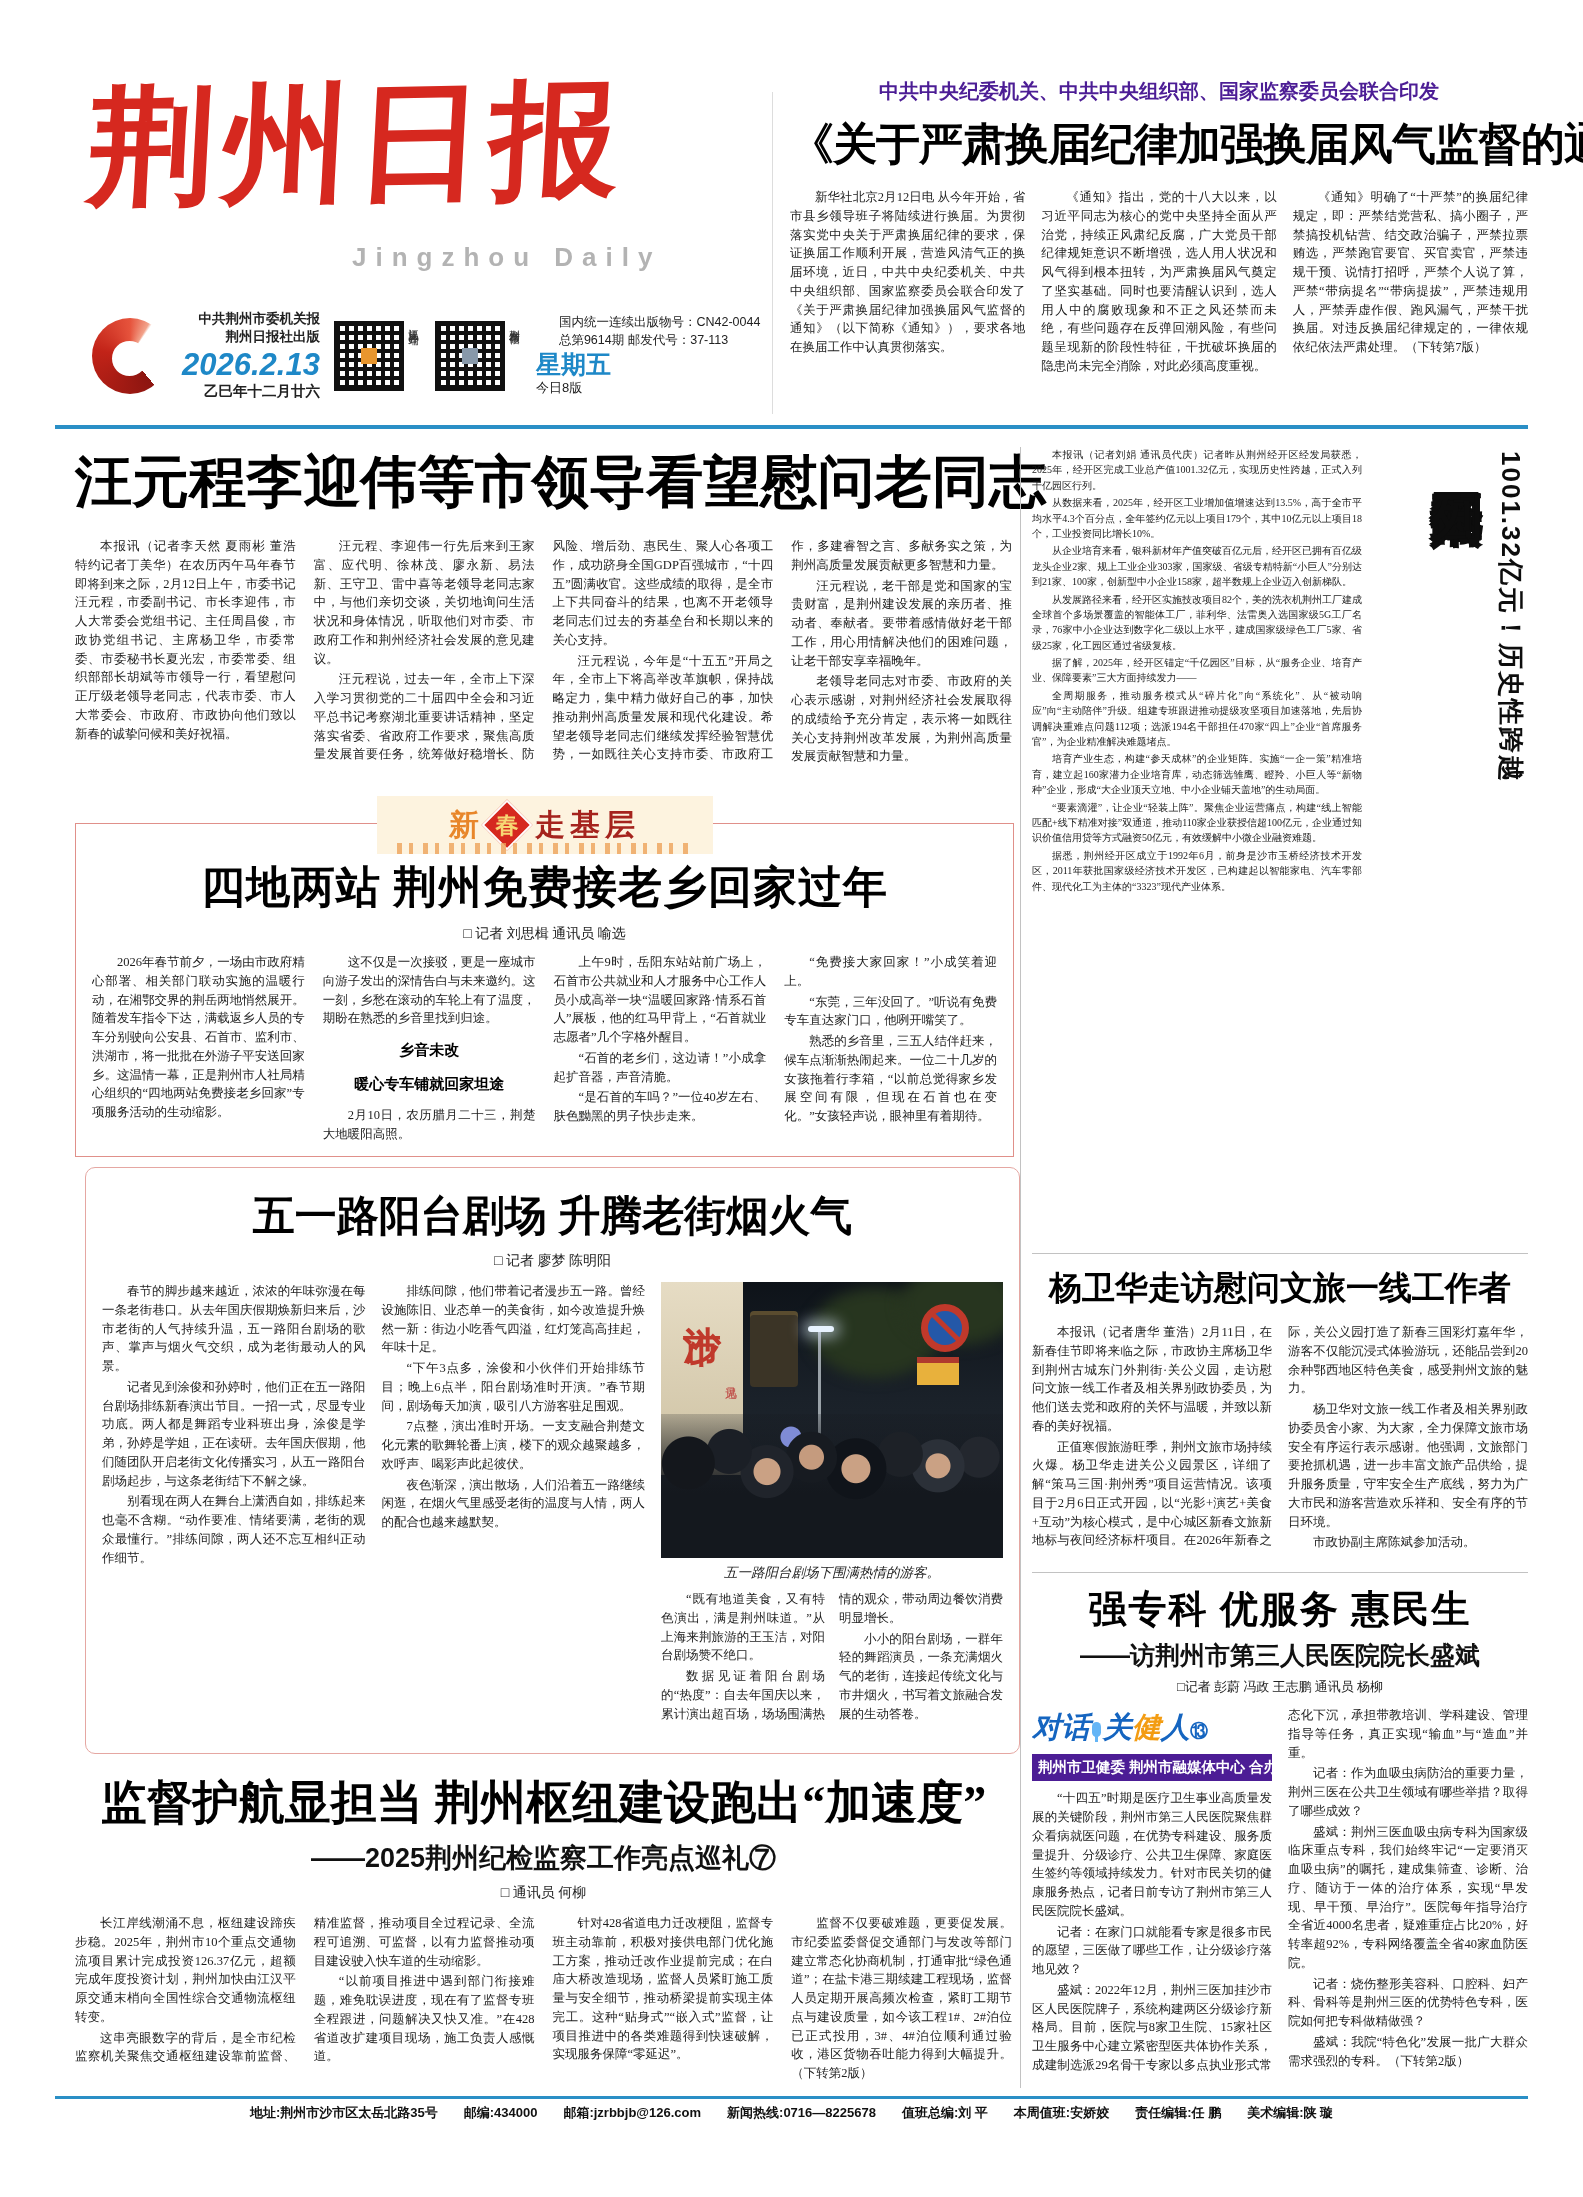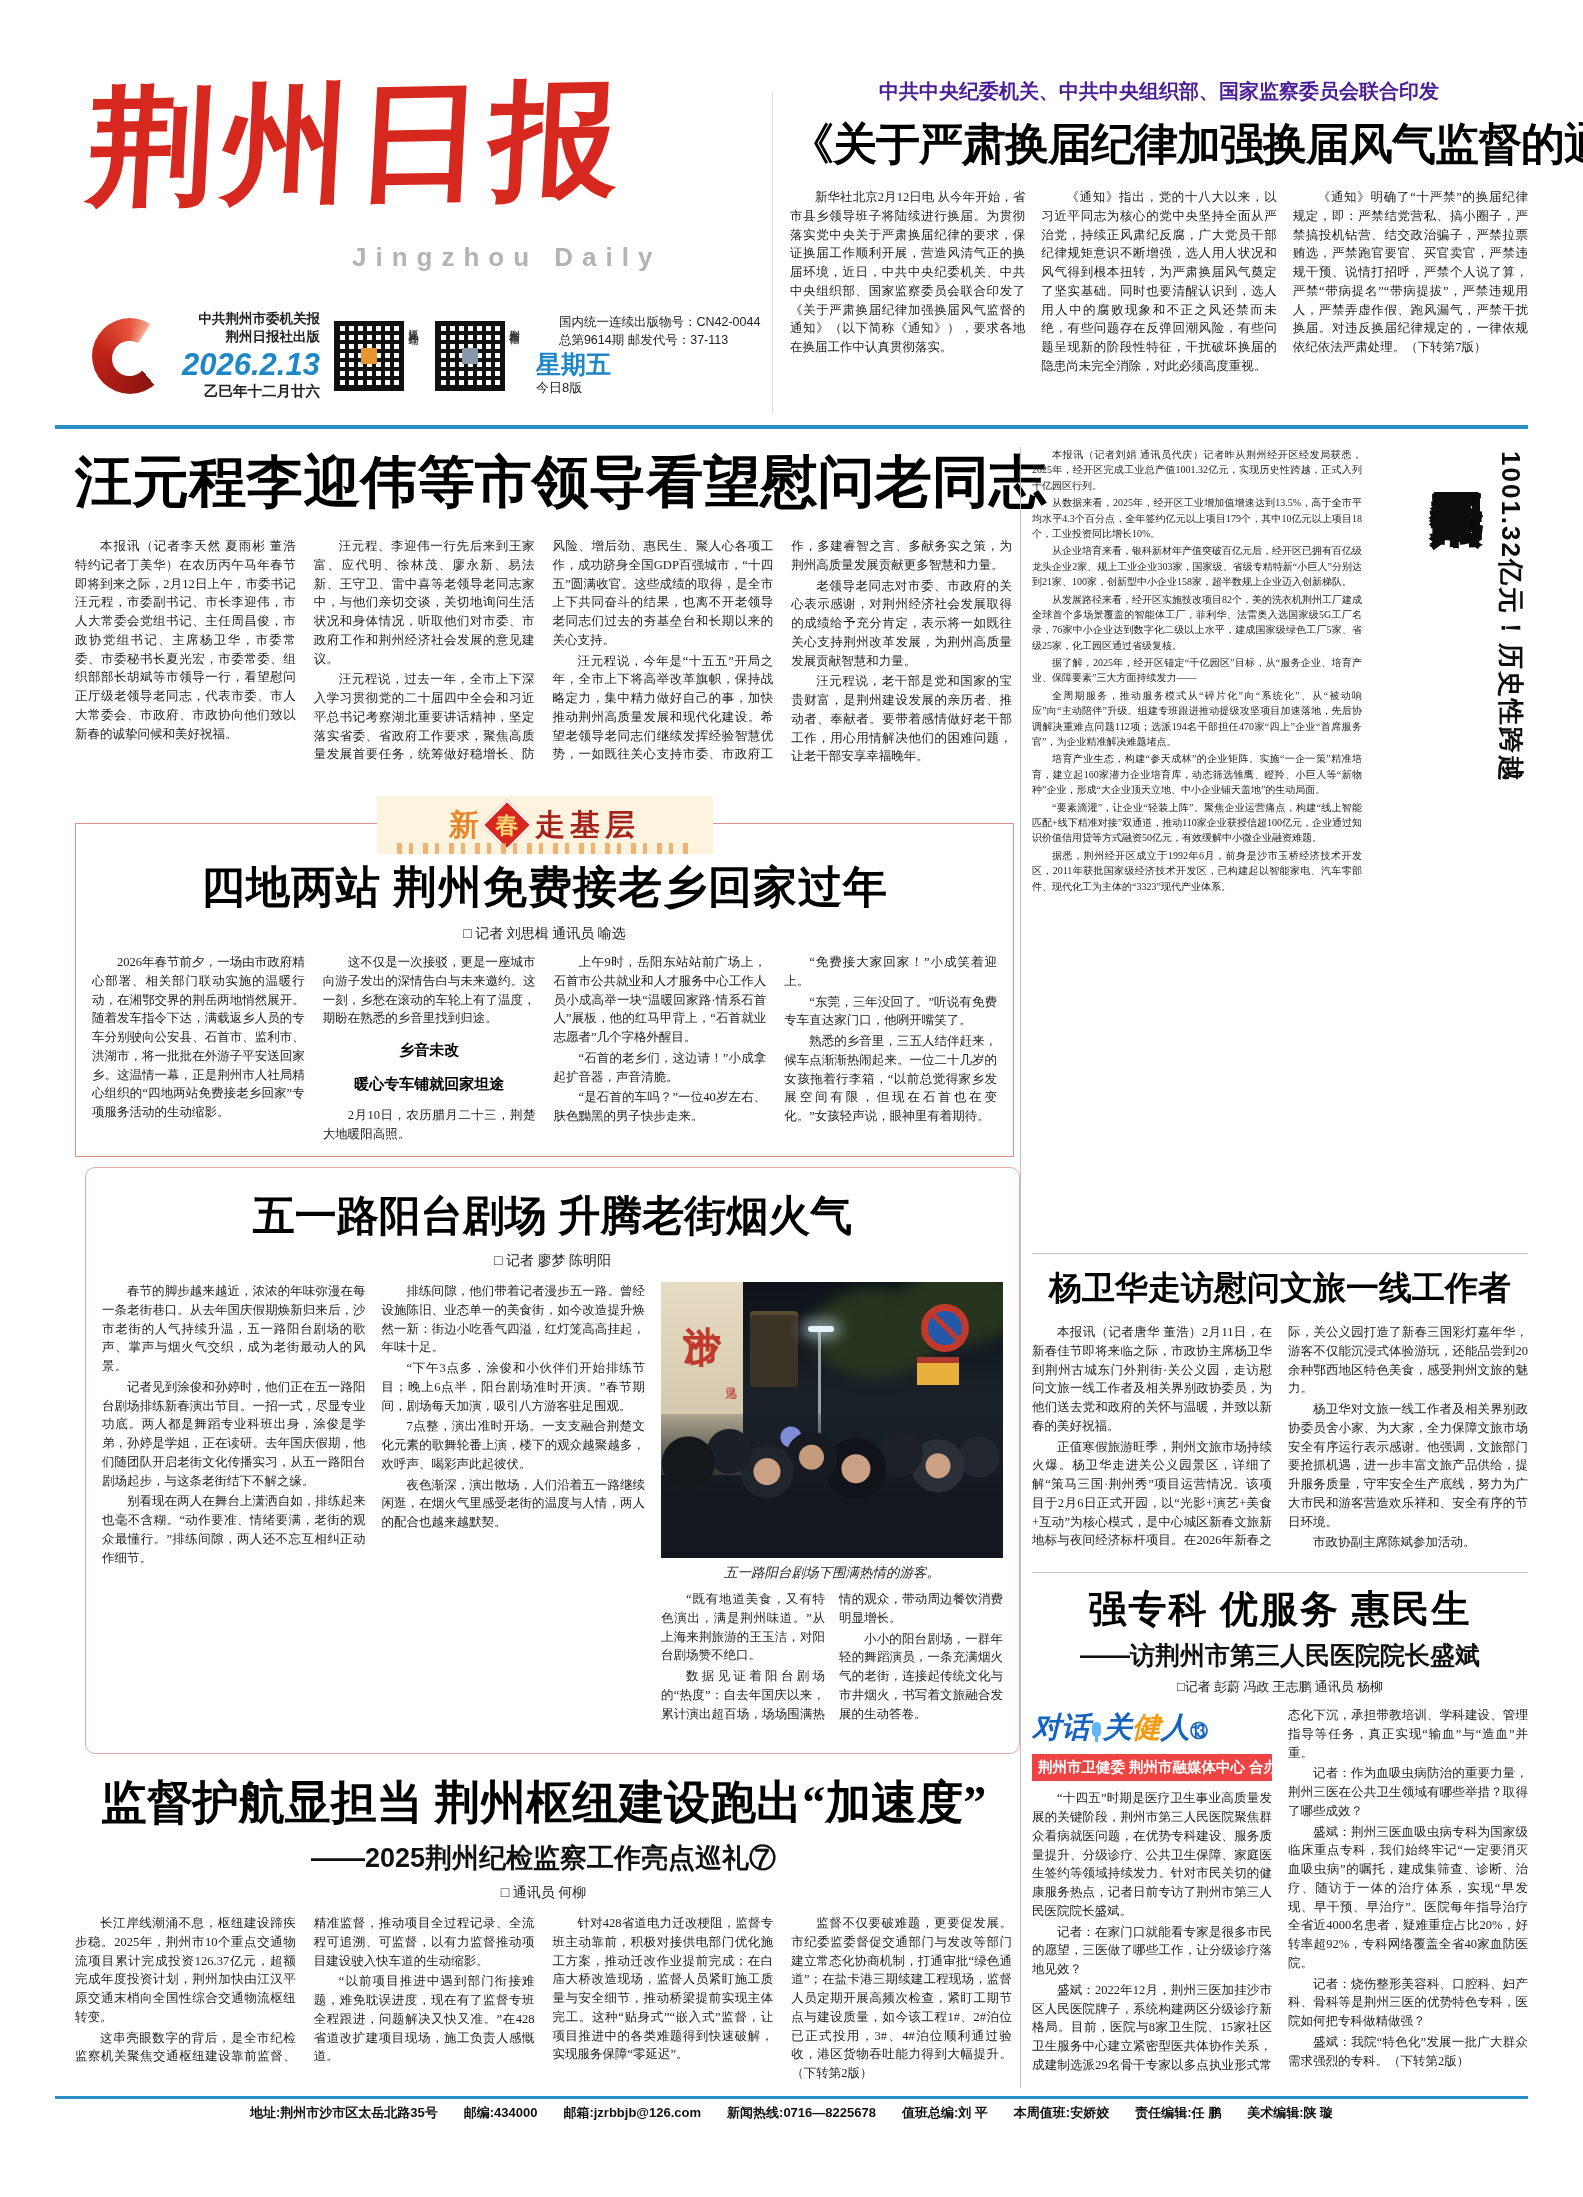--- a/index.html
+++ b/index.html
@@ -149,21 +149,21 @@
   .qz-byline{margin-top:6px;font-size:13px;}
   .qz-body{margin-top:10px;height:388px;column-count:2;column-gap:16px;}
   .dlg{break-inside:avoid;margin-bottom:8px;text-indent:0;}
   .dlg-title{font-weight:900;font-style:italic;font-size:29px;font-family:"Liberation Sans",sans-serif;
       white-space:nowrap;}
   .dlg-title .c-blue{color:#1565c0;} .dlg-title .c-org{color:#f39c12;}
   .dlg-title .c-num{color:#1565c0;font-size:18px;font-style:normal;}
   .mic-icon{display:inline-block;width:9px;height:15px;background:#64b5f6;border-radius:5px;
       position:relative;margin:0 2px;}
   .mic-icon::after{content:"";position:absolute;left:3px;bottom:-5px;width:3px;height:6px;background:#64b5f6;}
-  .dlg-bar{margin-top:4px;background:#ef4444;color:#fff;font-weight:bold;font-size:14.5px;
+  .dlg-bar{margin-top:4px;background:#4c1d95;color:#fff;font-weight:bold;font-size:14.5px;
       padding:3px 6px;font-family:"Liberation Sans",sans-serif;white-space:nowrap;}
 
   
   .jd{left:75px;top:1772px;width:937px;}
   .jd-title{text-align:center;font-family:"Liberation Serif",serif;font-weight:900;font-size:46px;
       color:#000;white-space:nowrap;}
   .jd-sub{text-align:center;font-size:27px;color:#111;margin-top:6px;font-weight:bold;}
   .jd-byline{margin-top:8px;}
   .jd-body{margin-top:12px;height:172px;column-count:4;column-gap:18px;}
 
@@ -218,22 +218,22 @@
 
   <div class="abs blue-rule"></div>
 
   <div class="abs lead">
     <div class="lead-title">汪元程李迎伟等市领导看望慰问老同志</div>
     <div class="lead-body art-body">
         <p>本报讯（记者李天然 夏雨彬 董浩 特约记者丁美华）在农历丙午马年春节即将到来之际，2月12日上午，市委书记汪元程，市委副书记、市长李迎伟，市人大常委会党组书记、主任周昌俊，市政协党组书记、主席杨卫华，市委常委、市委秘书长夏光宏，市委常委、组织部部长胡斌等市领导一行，看望慰问正厅级老领导老同志，代表市委、市人大常委会、市政府、市政协向他们致以新春的诚挚问候和美好祝福。</p>
         <p>汪元程、李迎伟一行先后来到王家富、应代明、徐林茂、廖永新、易法新、王守卫、雷中喜等老领导老同志家中，与他们亲切交谈，关切地询问生活状况和身体情况，听取他们对市委、市政府工作和荆州经济社会发展的意见建议。</p>
         <p>汪元程说，过去一年，全市上下深入学习贯彻党的二十届四中全会和习近平总书记考察湖北重要讲话精神，坚定落实省委、省政府工作要求，聚焦高质量发展首要任务，统筹做好稳增长、防风险、增后劲、惠民生、聚人心各项工作，成功跻身全国GDP百强城市，“十四五”圆满收官。这些成绩的取得，是全市上下共同奋斗的结果，也离不开老领导老同志们过去的夯基垒台和长期以来的关心支持。</p>
         <p>汪元程说，今年是“十五五”开局之年，全市上下将高举改革旗帜，保持战略定力，集中精力做好自己的事，加快推动荆州高质量发展和现代化建设。希望老领导老同志们继续发挥经验智慧优势，一如既往关心支持市委、市政府工作，多建睿智之言、多献务实之策，为荆州高质量发展贡献更多智慧和力量。</p>
+        <p>汪元程说，老干部是党和国家的宝贵财富，是荆州建设发展的亲历者、推动者、奉献者。要带着感情做好老干部工作，用心用情解决他们的困难问题，让老干部安享幸福晚年。</p>
         <p>老领导老同志对市委、市政府的关心表示感谢，对荆州经济社会发展取得的成绩给予充分肯定，表示将一如既往关心支持荆州改革发展，为荆州高质量发展贡献智慧和力量。</p>
-        <p>汪元程说，老干部是党和国家的宝贵财富，是荆州建设发展的亲历者、推动者、奉献者。要带着感情做好老干部工作，用心用情解决他们的困难问题，让老干部安享幸福晚年。</p>
       </div>
   </div>
 
   <div class="abs jk-wrap">
     <div class="jk-body art-body">
         <p>本报讯（记者刘娟 通讯员代庆）记者昨从荆州经开区经发局获悉，2025年，经开区完成工业总产值1001.32亿元，实现历史性跨越，正式入列千亿园区行列。</p>
         <p>从数据来看，2025年，经开区工业增加值增速达到13.5%，高于全市平均水平4.3个百分点，全年签约亿元以上项目179个，其中10亿元以上项目18个，工业投资同比增长10%。</p>
         <p>从企业培育来看，银科新材年产值突破百亿元后，经开区已拥有百亿级龙头企业2家、规上工业企业303家，国家级、省级专精特新“小巨人”分别达到21家、100家，创新型中小企业158家，超半数规上企业迈入创新梯队。</p>
         <p>从发展路径来看，经开区实施技改项目82个，美的洗衣机荆州工厂建成全球首个多场景覆盖的智能体工厂，菲利华、法雷奥入选国家级5G工厂名录，76家中小企业达到数字化二级以上水平，建成国家级绿色工厂5家、省级25家，化工园区通过省级复核。</p>
         <p>据了解，2025年，经开区锚定“千亿园区”目标，从“服务企业、培育产业、保障要素”三大方面持续发力——</p>

